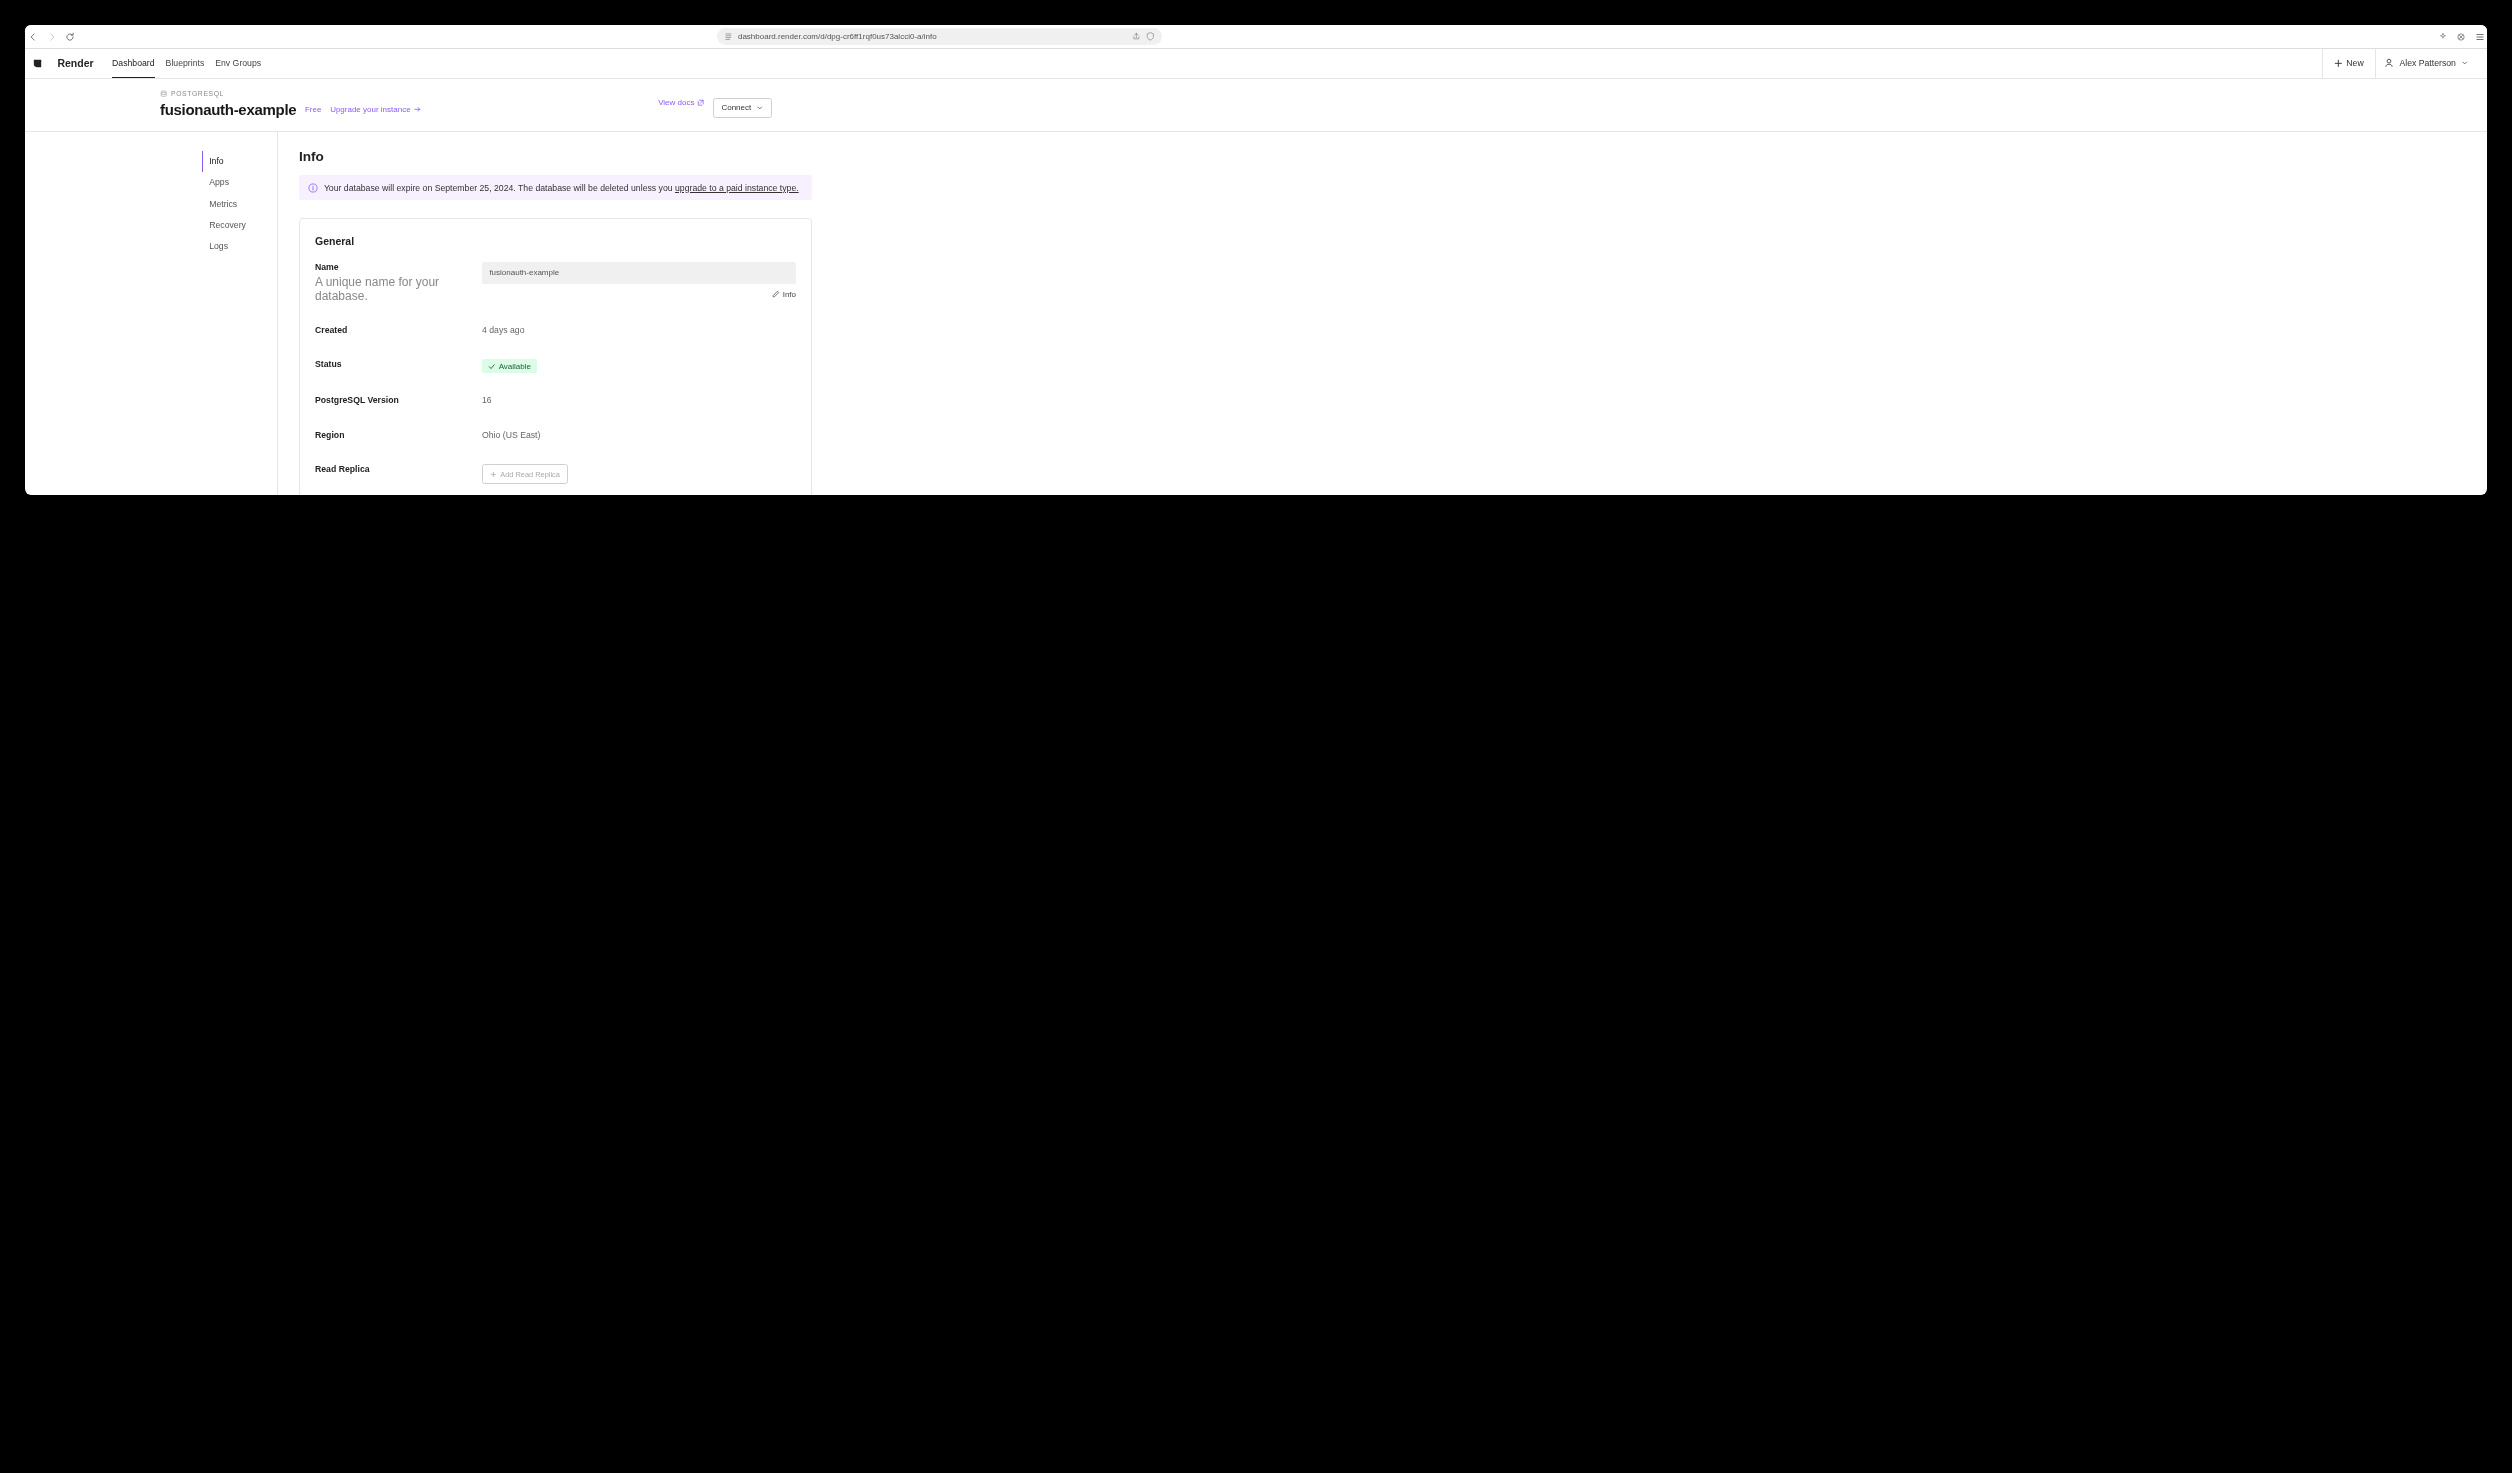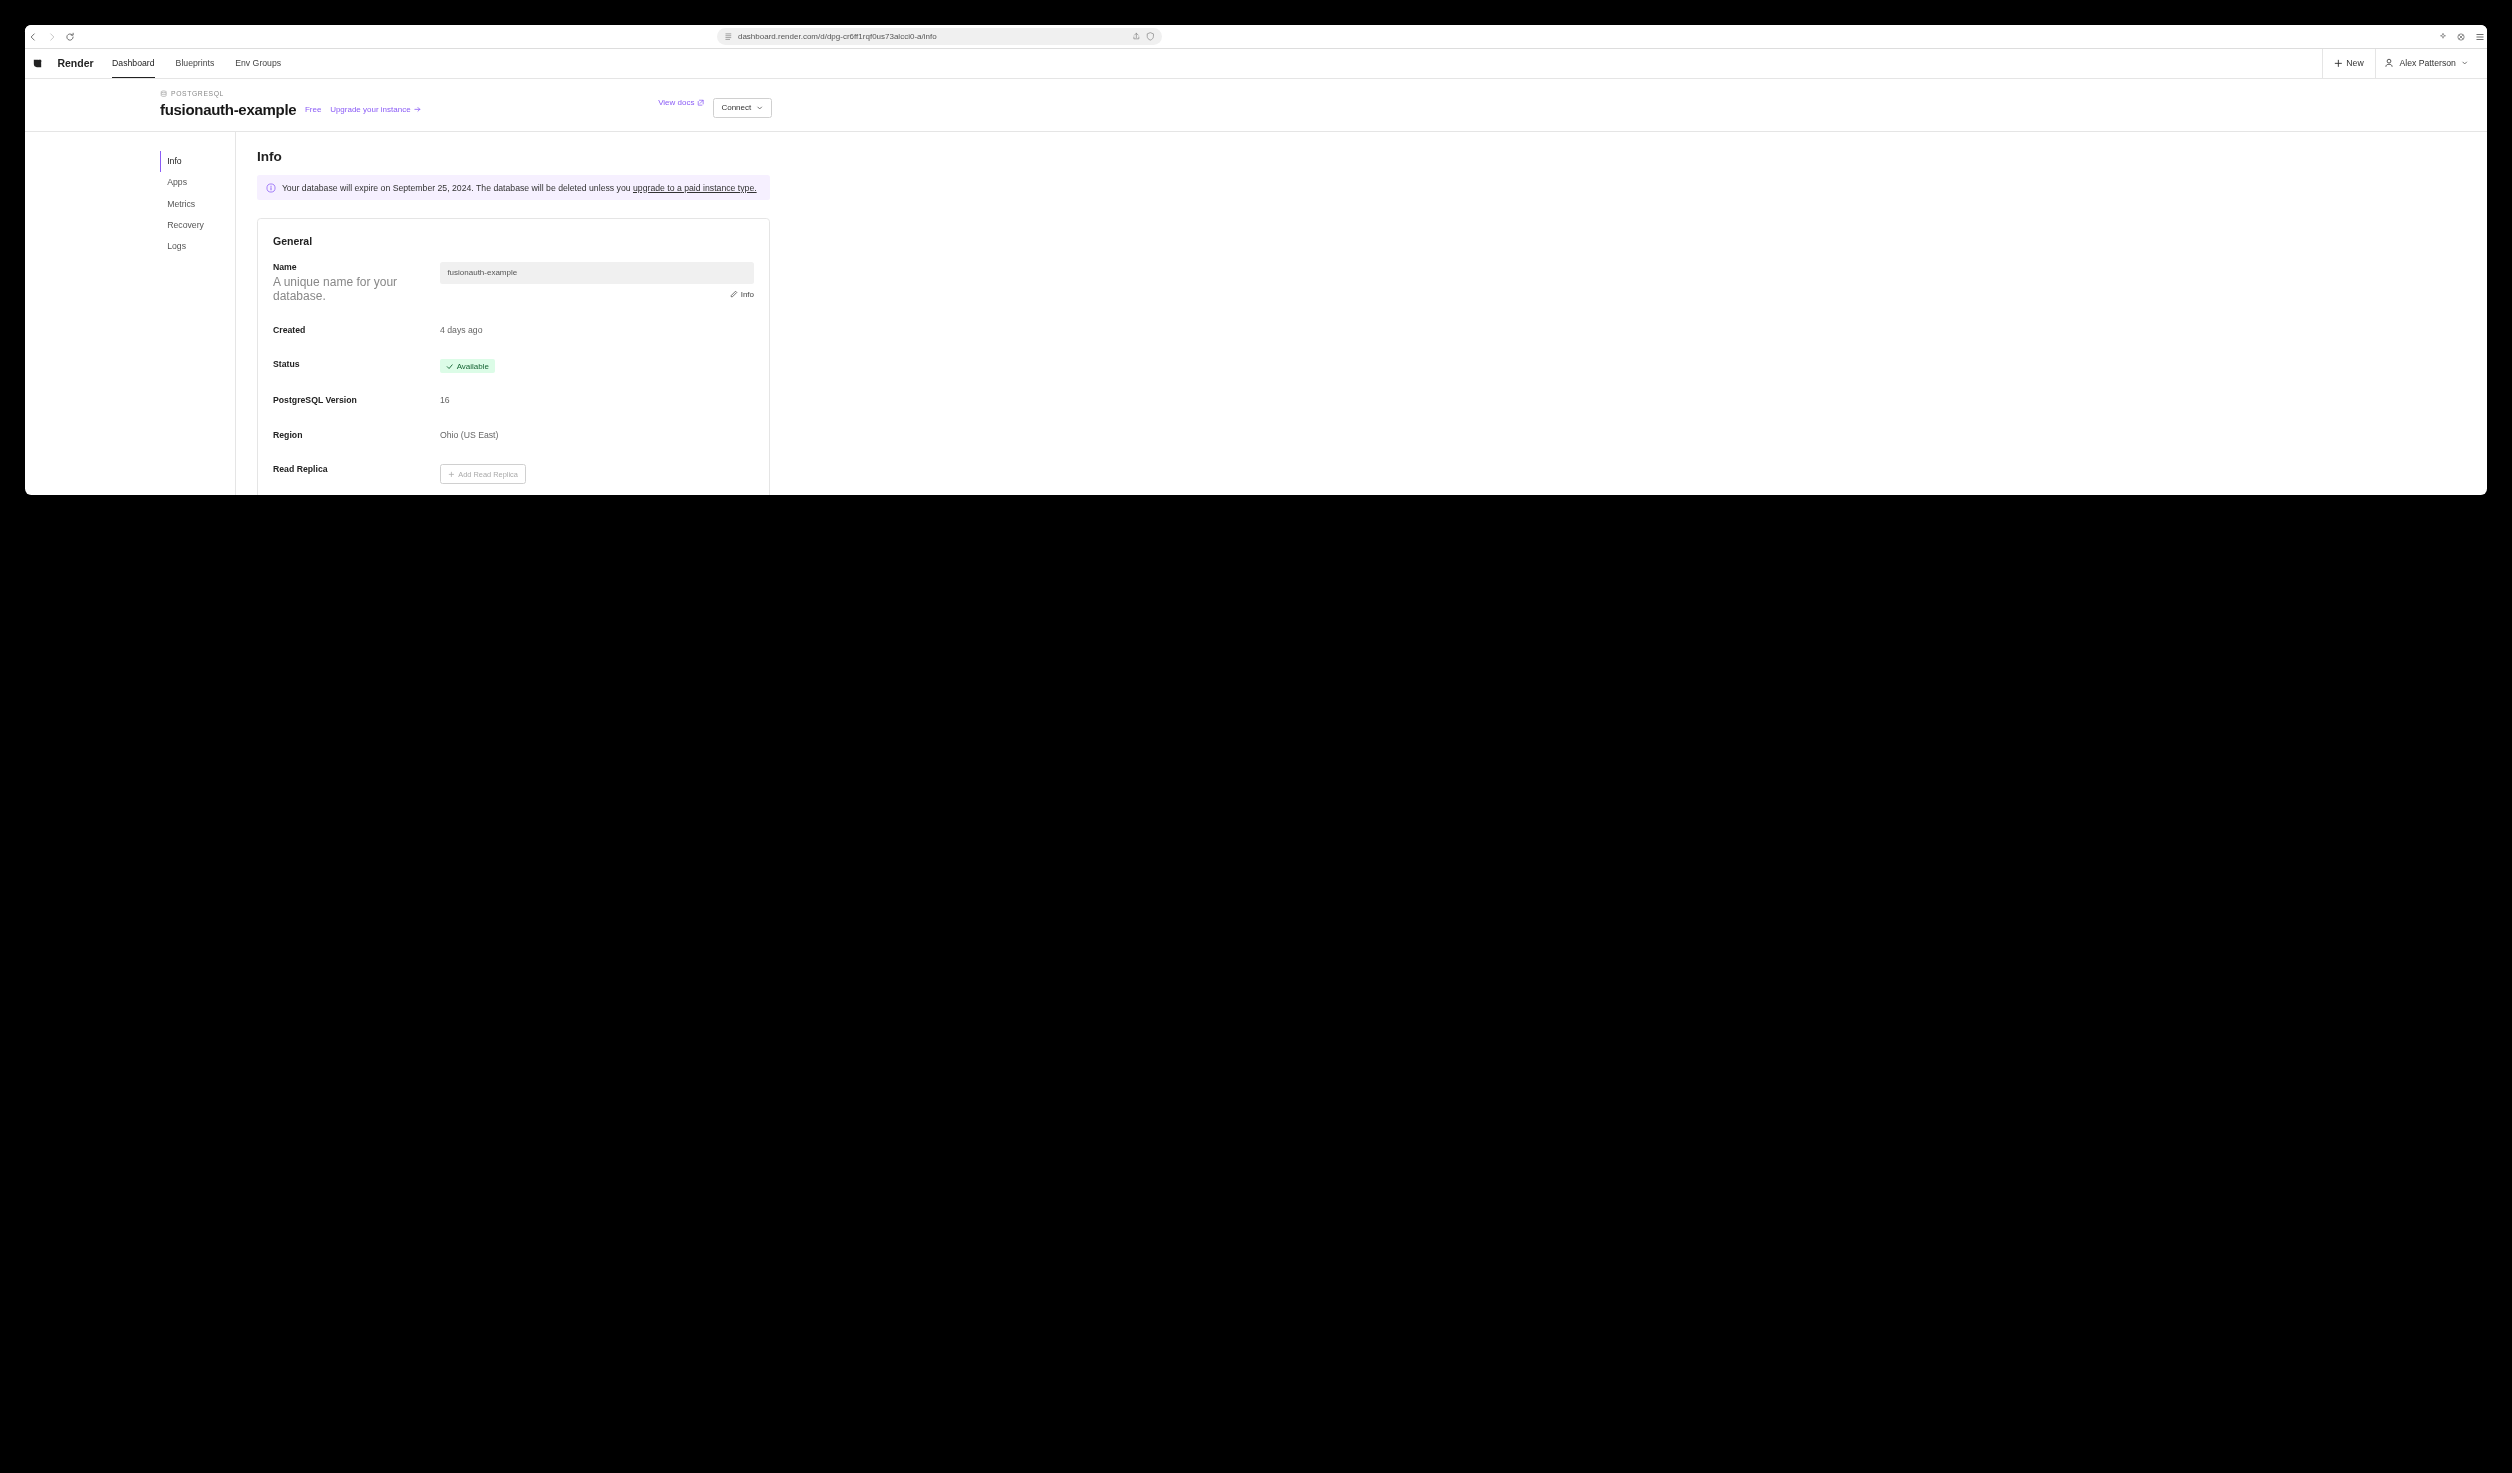--- a/index.html
+++ b/index.html
@@ -25,42 +25,42 @@
     .url-bar { flex: 1; max-width: 445px; margin: 0 auto; background: #f0f0f0; border-radius: 12.4px; height: 17.3px; display: flex; align-items: center; padding: 0 7.4px; gap: 5px; font-size: 8px; color: #555; }
     .url-bar .icon-sm { color: #888; }
     .url-bar .url-text { flex: 1; }
     .toolbar-right { display: flex; gap: 8.7px; margin-left: auto; color: #666; }
     
     
     .app-header { height: 30px; border-bottom: 0.6px solid #e5e5e5; display: flex; align-items: stretch; padding: 0 10px 0 7.4px; }
     .logo { display: flex; align-items: center; gap: 14px; font-weight: 600; font-size: 10.5px; color: #222; padding-right: 18.5px; }
     .logo-mark { width: 11px; height: 11px; position: relative; }
     .logo-mark svg { display: block; }
-    .nav { display: flex; align-items: stretch; gap: 21px; }
+    .nav { display: flex; align-items: stretch; gap: 11px; }
     .nav-item { display: flex; align-items: center; font-size: 8.7px; color: #444; cursor: pointer; border-bottom: 1.2px solid transparent; }
     .nav-item.active { border-bottom-color: #222; color: #222; font-weight: 500; }
     .header-right { margin-left: auto; display: flex; align-items: stretch; }
     .new-btn { display: flex; align-items: center; gap: 3.7px; padding: 0 11px; border-left: 0.6px solid #e5e5e5; font-size: 8.7px; color: #333; cursor: pointer; }
     .user-menu { display: flex; align-items: center; gap: 5px; padding: 0 8.7px; border-left: 0.6px solid #e5e5e5; font-size: 8.7px; color: #333; cursor: pointer; }
     
     
     .resource-header { padding: 11px 0 13.6px 0; border-bottom: 0.6px solid #e5e5e5; }
     .resource-header-inner { max-width: 612px; margin: 0 0 0 135px; display: flex; align-items: flex-end; justify-content: space-between; }
     .resource-title-wrap { }
     .resource-type { font-size: 6.8px; letter-spacing: 0.6px; color: #888; display: flex; align-items: center; gap: 3.7px; margin-bottom: 3.7px; text-transform: uppercase; }
     .resource-title-row { display: flex; align-items: center; gap: 8.7px; }
     .resource-title { font-size: 15px; font-weight: 600; color: #181818; letter-spacing: -0.3px; }
     .badge-free { font-size: 8px; color: #8b5cf6; font-weight: 500; }
     .upgrade-link { font-size: 8px; color: #8b5cf6; cursor: pointer; display: flex; align-items: center; gap: 2.5px; }
     .resource-actions { display: flex; align-items: flex-start; gap: 8.7px; }
     .view-docs { font-size: 8px; color: #8b5cf6; cursor: pointer; display: flex; align-items: center; gap: 2.5px; }
     .connect-btn { border: 0.6px solid #d0d0d0; border-radius: 2.5px; padding: 4.3px 7.4px; font-size: 8px; color: #333; cursor: pointer; display: flex; align-items: center; gap: 5px; background: #fff; }
     
     
-    .main { display: flex; flex: 1; overflow: hidden; }
+    .main { display: flex; flex: 1; overflow: hidden; padding-left: 42px; }
     .sidebar { width: 211px; flex-shrink: 0; padding: 18.5px 0 0 135px; border-right: 0.6px solid #e5e5e5; }
     .side-item { padding: 5.6px 0 5.6px 6.2px; font-size: 8.7px; color: #555; cursor: pointer; border-left: 1.2px solid transparent; }
     .side-item.active { border-left-color: #8b5cf6; color: #222; }
     
     .content { flex: 1; padding: 17.3px 25px 25px 21px; overflow-y: auto; }
     .content-inner { max-width: 513px; }
     .page-title { font-size: 13.6px; font-weight: 600; color: #222; margin-bottom: 11px; }
     
     .alert { background: #f6f0ff; border-radius: 2.5px; padding: 6.8px 8.7px; font-size: 8.7px; color: #333; display: flex; align-items: center; gap: 6.2px; margin-bottom: 18.5px; }
     .alert-icon { color: #8b5cf6; flex-shrink: 0; }

